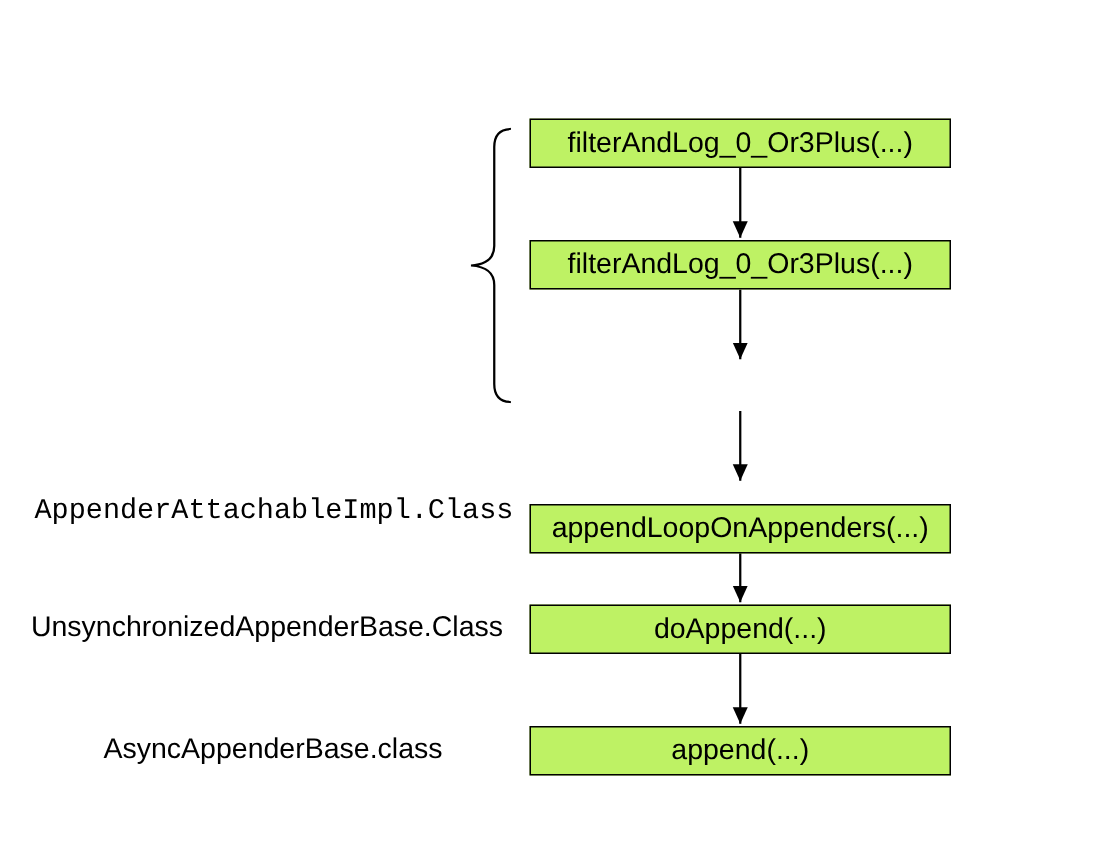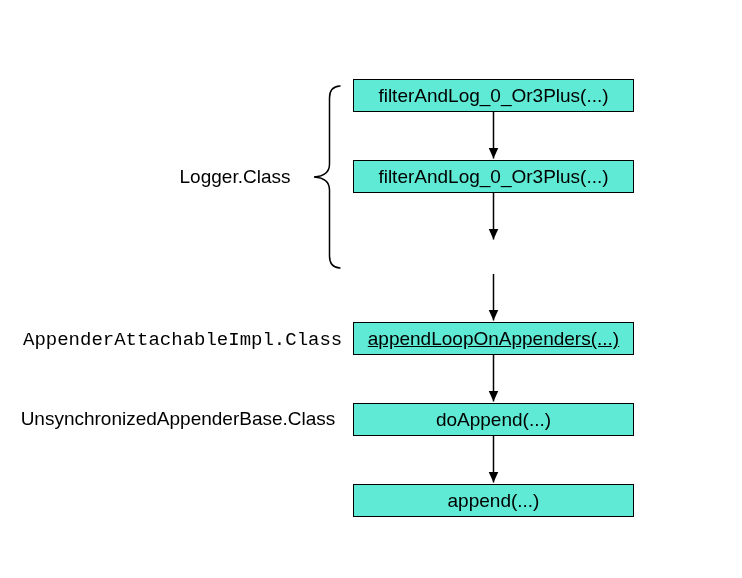--- a/index.html
+++ b/index.html
@@ -24,32 +24,32 @@
     height: 578px;
     pointer-events: none;
   }
   .method-box {
     position: absolute;
     left: 353px;
     width: 281px;
     height: 33px;
     box-sizing: border-box;
     border: 1.5px solid #000000;
-    background: #5eead4;
+    background: #bef264;
     display: flex;
     align-items: center;
     justify-content: center;
     font-size: 19px;
     line-height: 1;
     white-space: nowrap;
   }
   .box-1 { top: 79px; }
   .box-2 { top: 160px; }
   .box-3 { top: 241px; }
-  .box-4 { top: 322px; text-decoration: underline; }
+  .box-4 { top: 336px; }
   .box-5 { top: 403px; text-align: right; }
   .box-6 { top: 484px; text-align: right; }
   .class-label {
     position: absolute;
     font-size: 19px;
     line-height: 24px;
     text-align: center;
     white-space: nowrap;
     color: #000000;
   }
@@ -90,26 +90,26 @@
       <path d="M 340 86
                Q 329.5 86.5 329.5 98
                L 329.5 164
                Q 329.5 176 314 177
                Q 329.5 178 329.5 190
                L 329.5 256
                Q 329.5 267.5 340 268" fill="none" stroke="#000000" stroke-width="1.5" stroke-linecap="round"></path>
     </g>
   </svg>
 
-  <div class="class-label label-logger">Logger.Class</div>
 
   <div class="class-label label-appenderimpl">AppenderAttachableImpl.Class</div>
 
   <div class="class-label label-unsync">UnsynchronizedAppenderBase.Class</div>
 
+  <div class="class-label label-asyncbase">AsyncAppenderBase.class</div>
 
   <div class="method-box box-1">
     <span>filterAndLog_0_Or3Plus(...)</span>
   </div>
 
   <div class="method-box box-2">
     <span>filterAndLog_0_Or3Plus(...)</span>
   </div>
 
 

